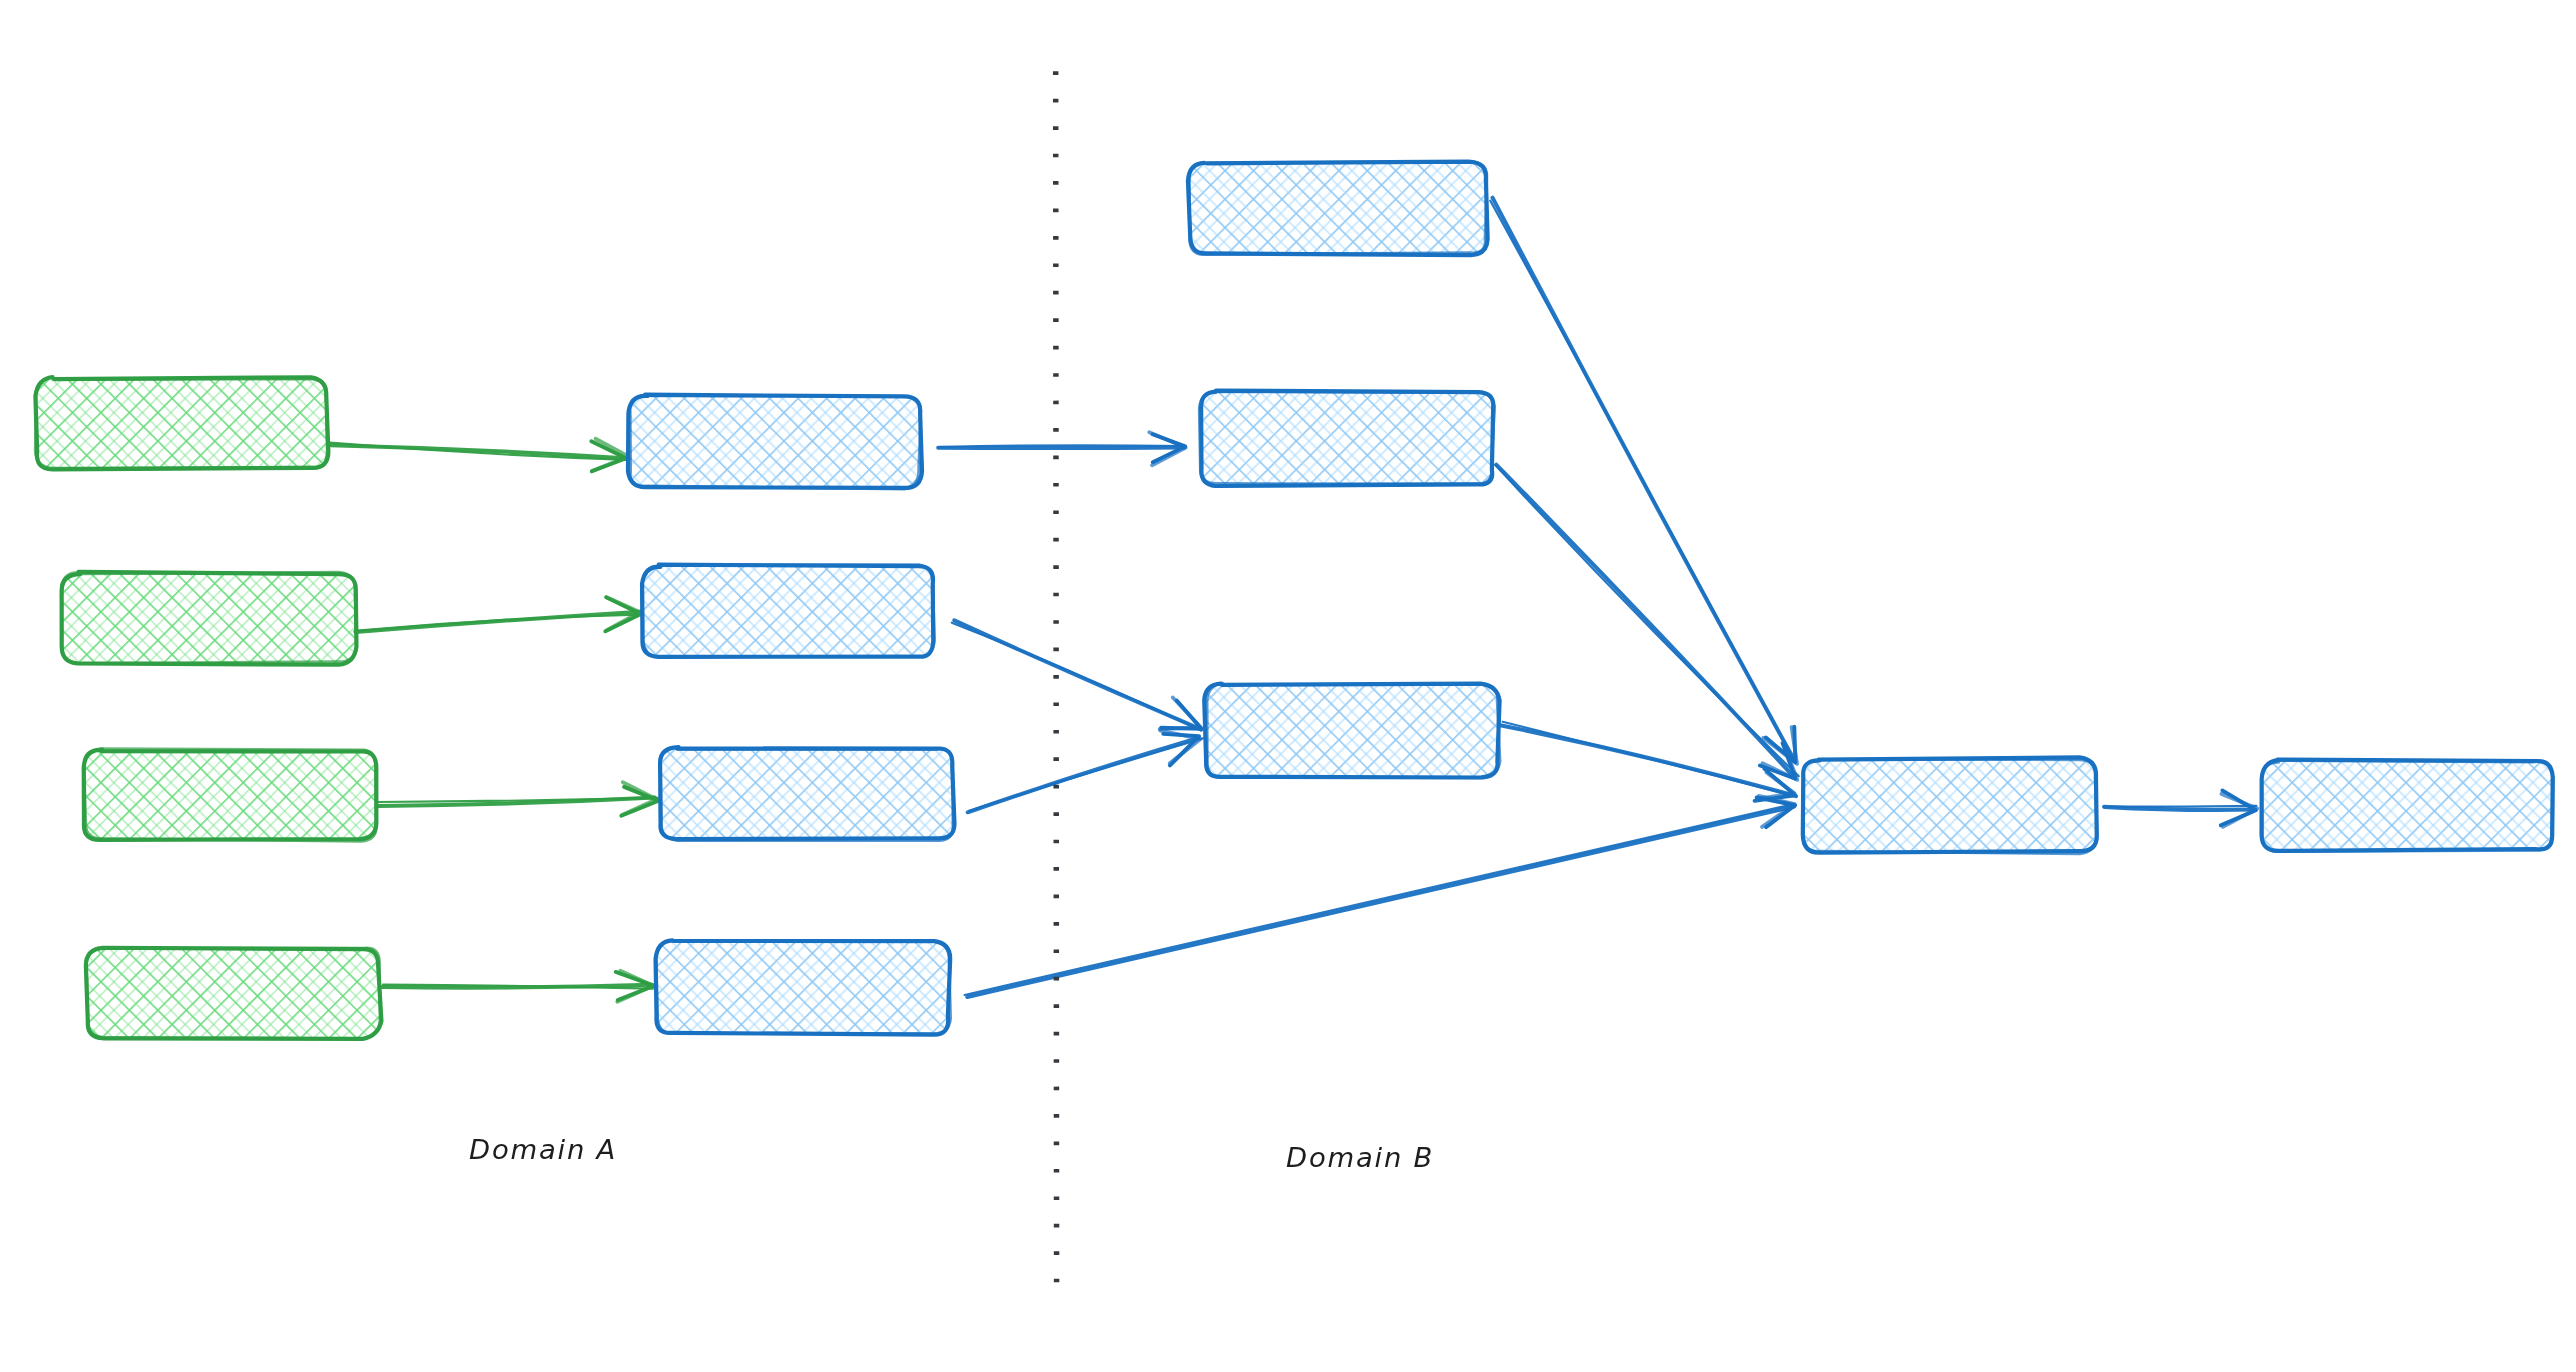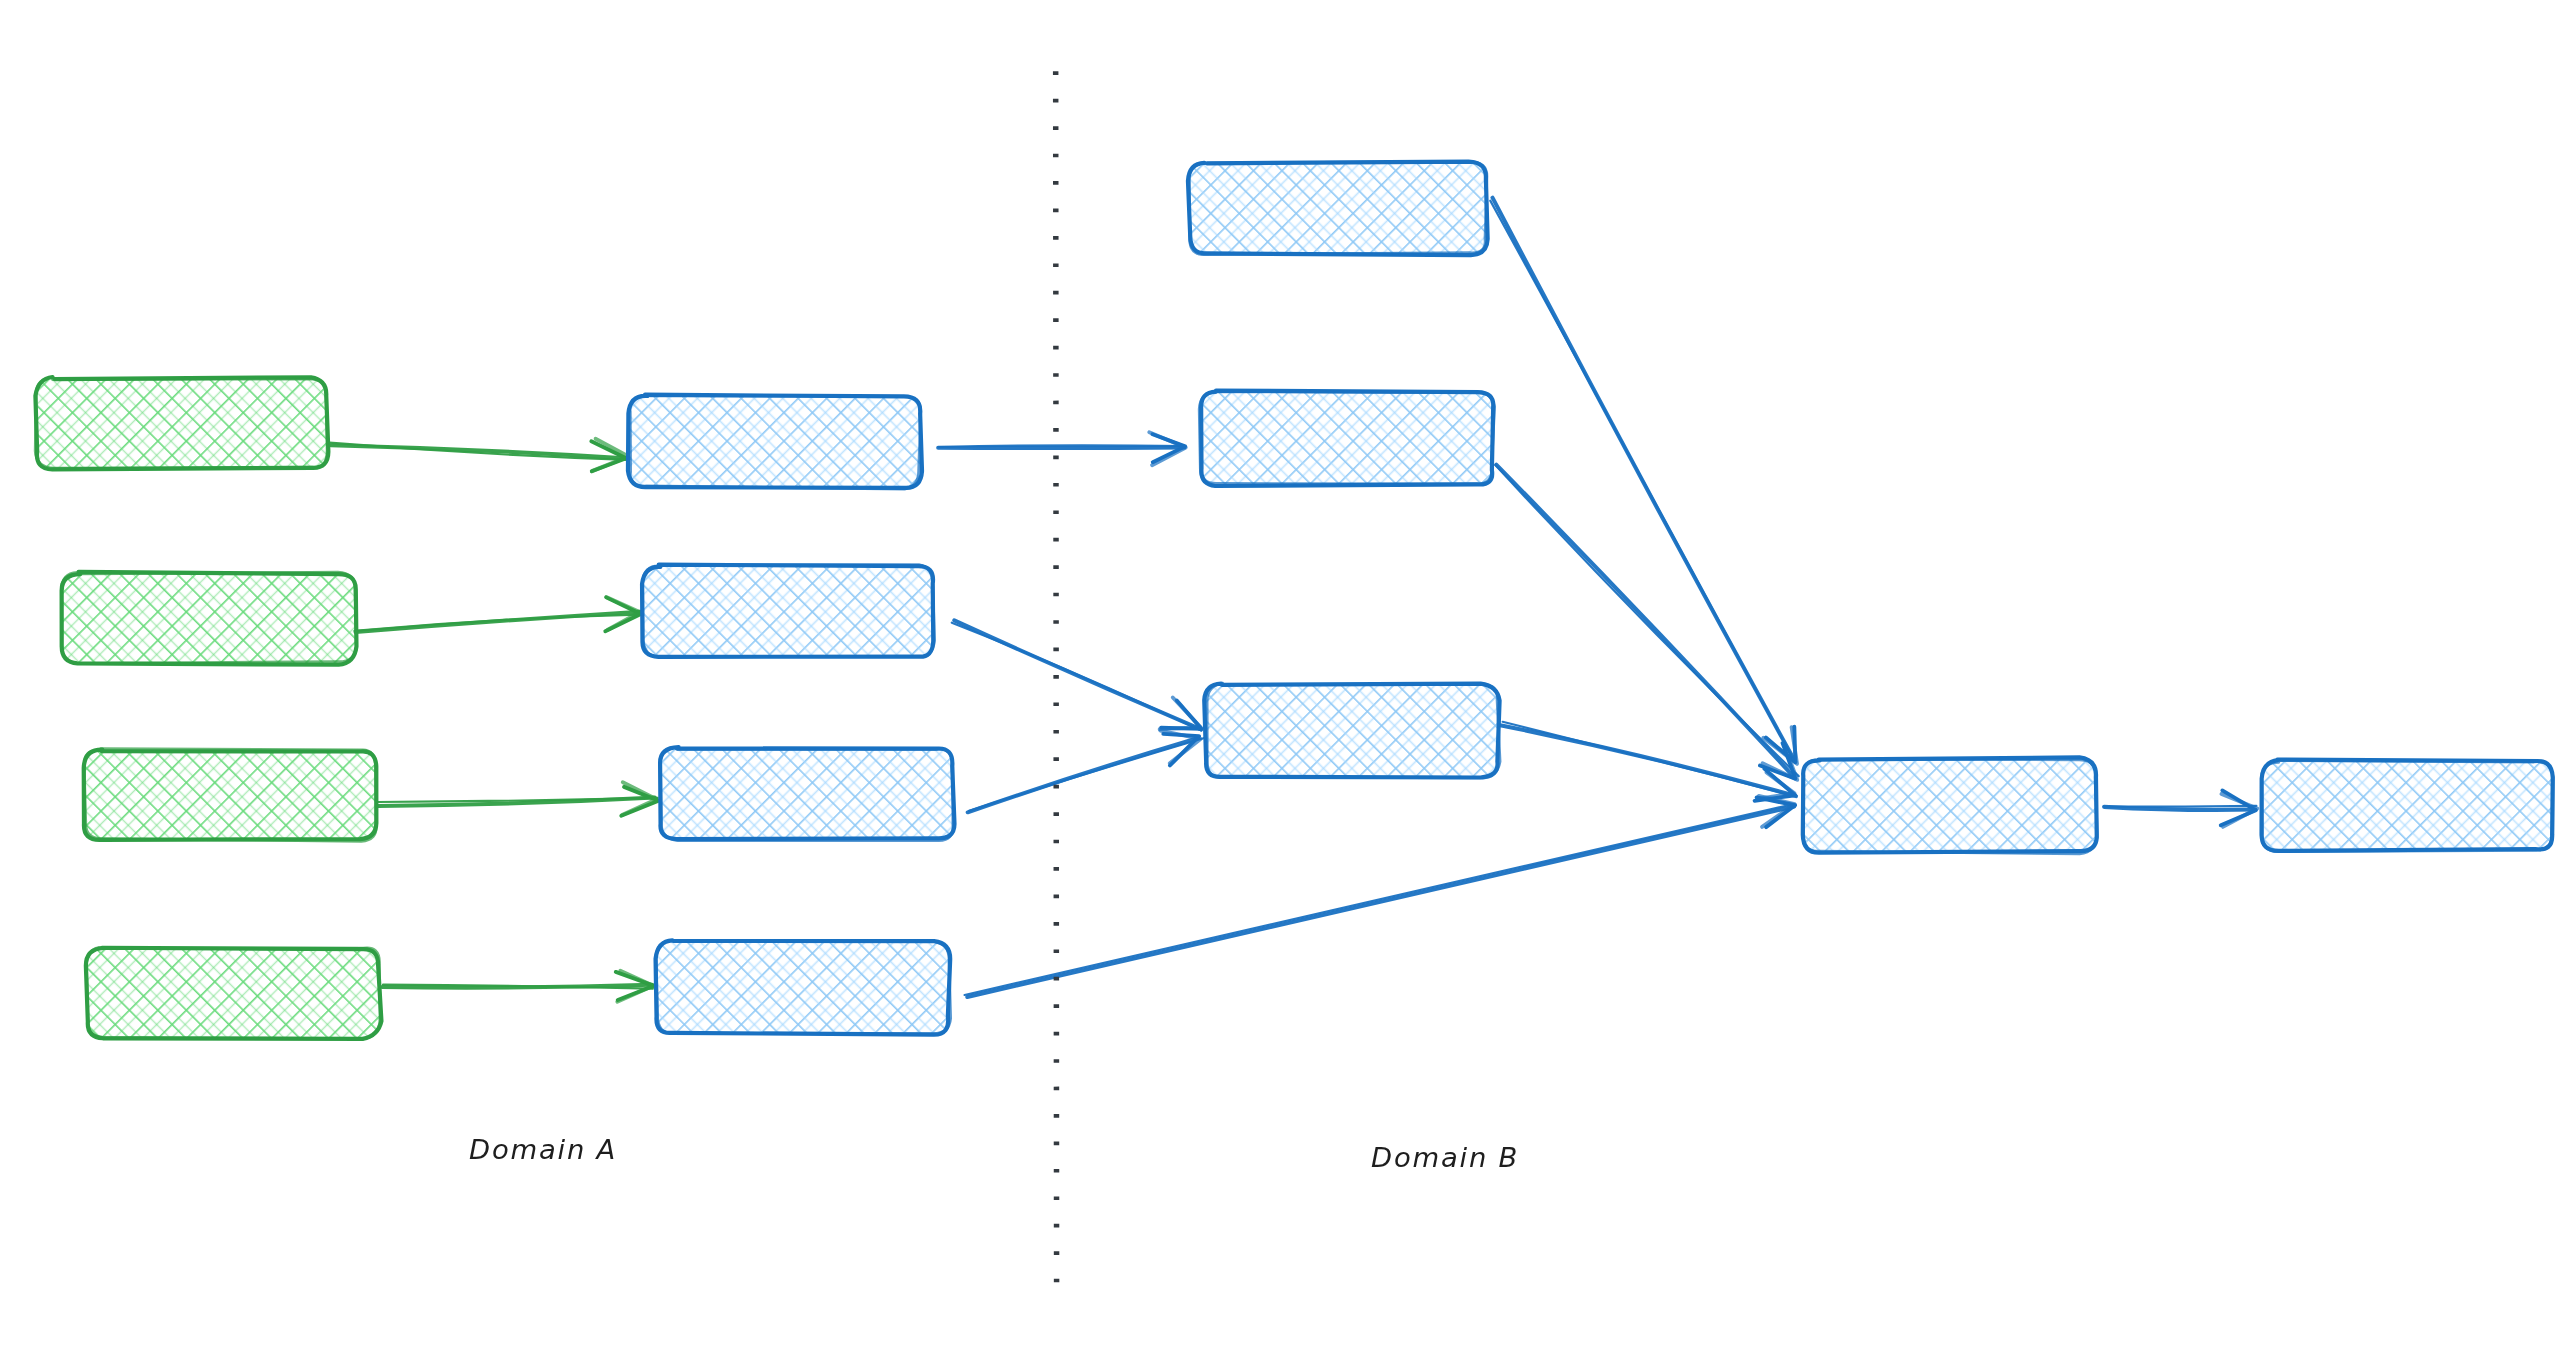--- a/index.html
+++ b/index.html
@@ -241,15 +241,15 @@
         </g>
       </g>
     <g id="divider-layer">
         <g>
           <line x1="1154" y1="78" x2="1155" y2="1405" stroke="#343a40" stroke-width="6" stroke-dasharray="4 26" stroke-linecap="butt"></line>
         </g>
       </g>
   </svg>
 
   <div class="domain-label" id="label-a" style="left: 445px; top: 1134px; margin-left: 24px;">Domain A</div>
-  <div class="domain-label" id="label-b" style="left: 1371px; top: 1142px;">Domain B</div>
+  <div class="domain-label" id="label-b" style="left: 1286px; top: 1142px;">Domain B</div>
 </div>
 
 
 </body></html>

